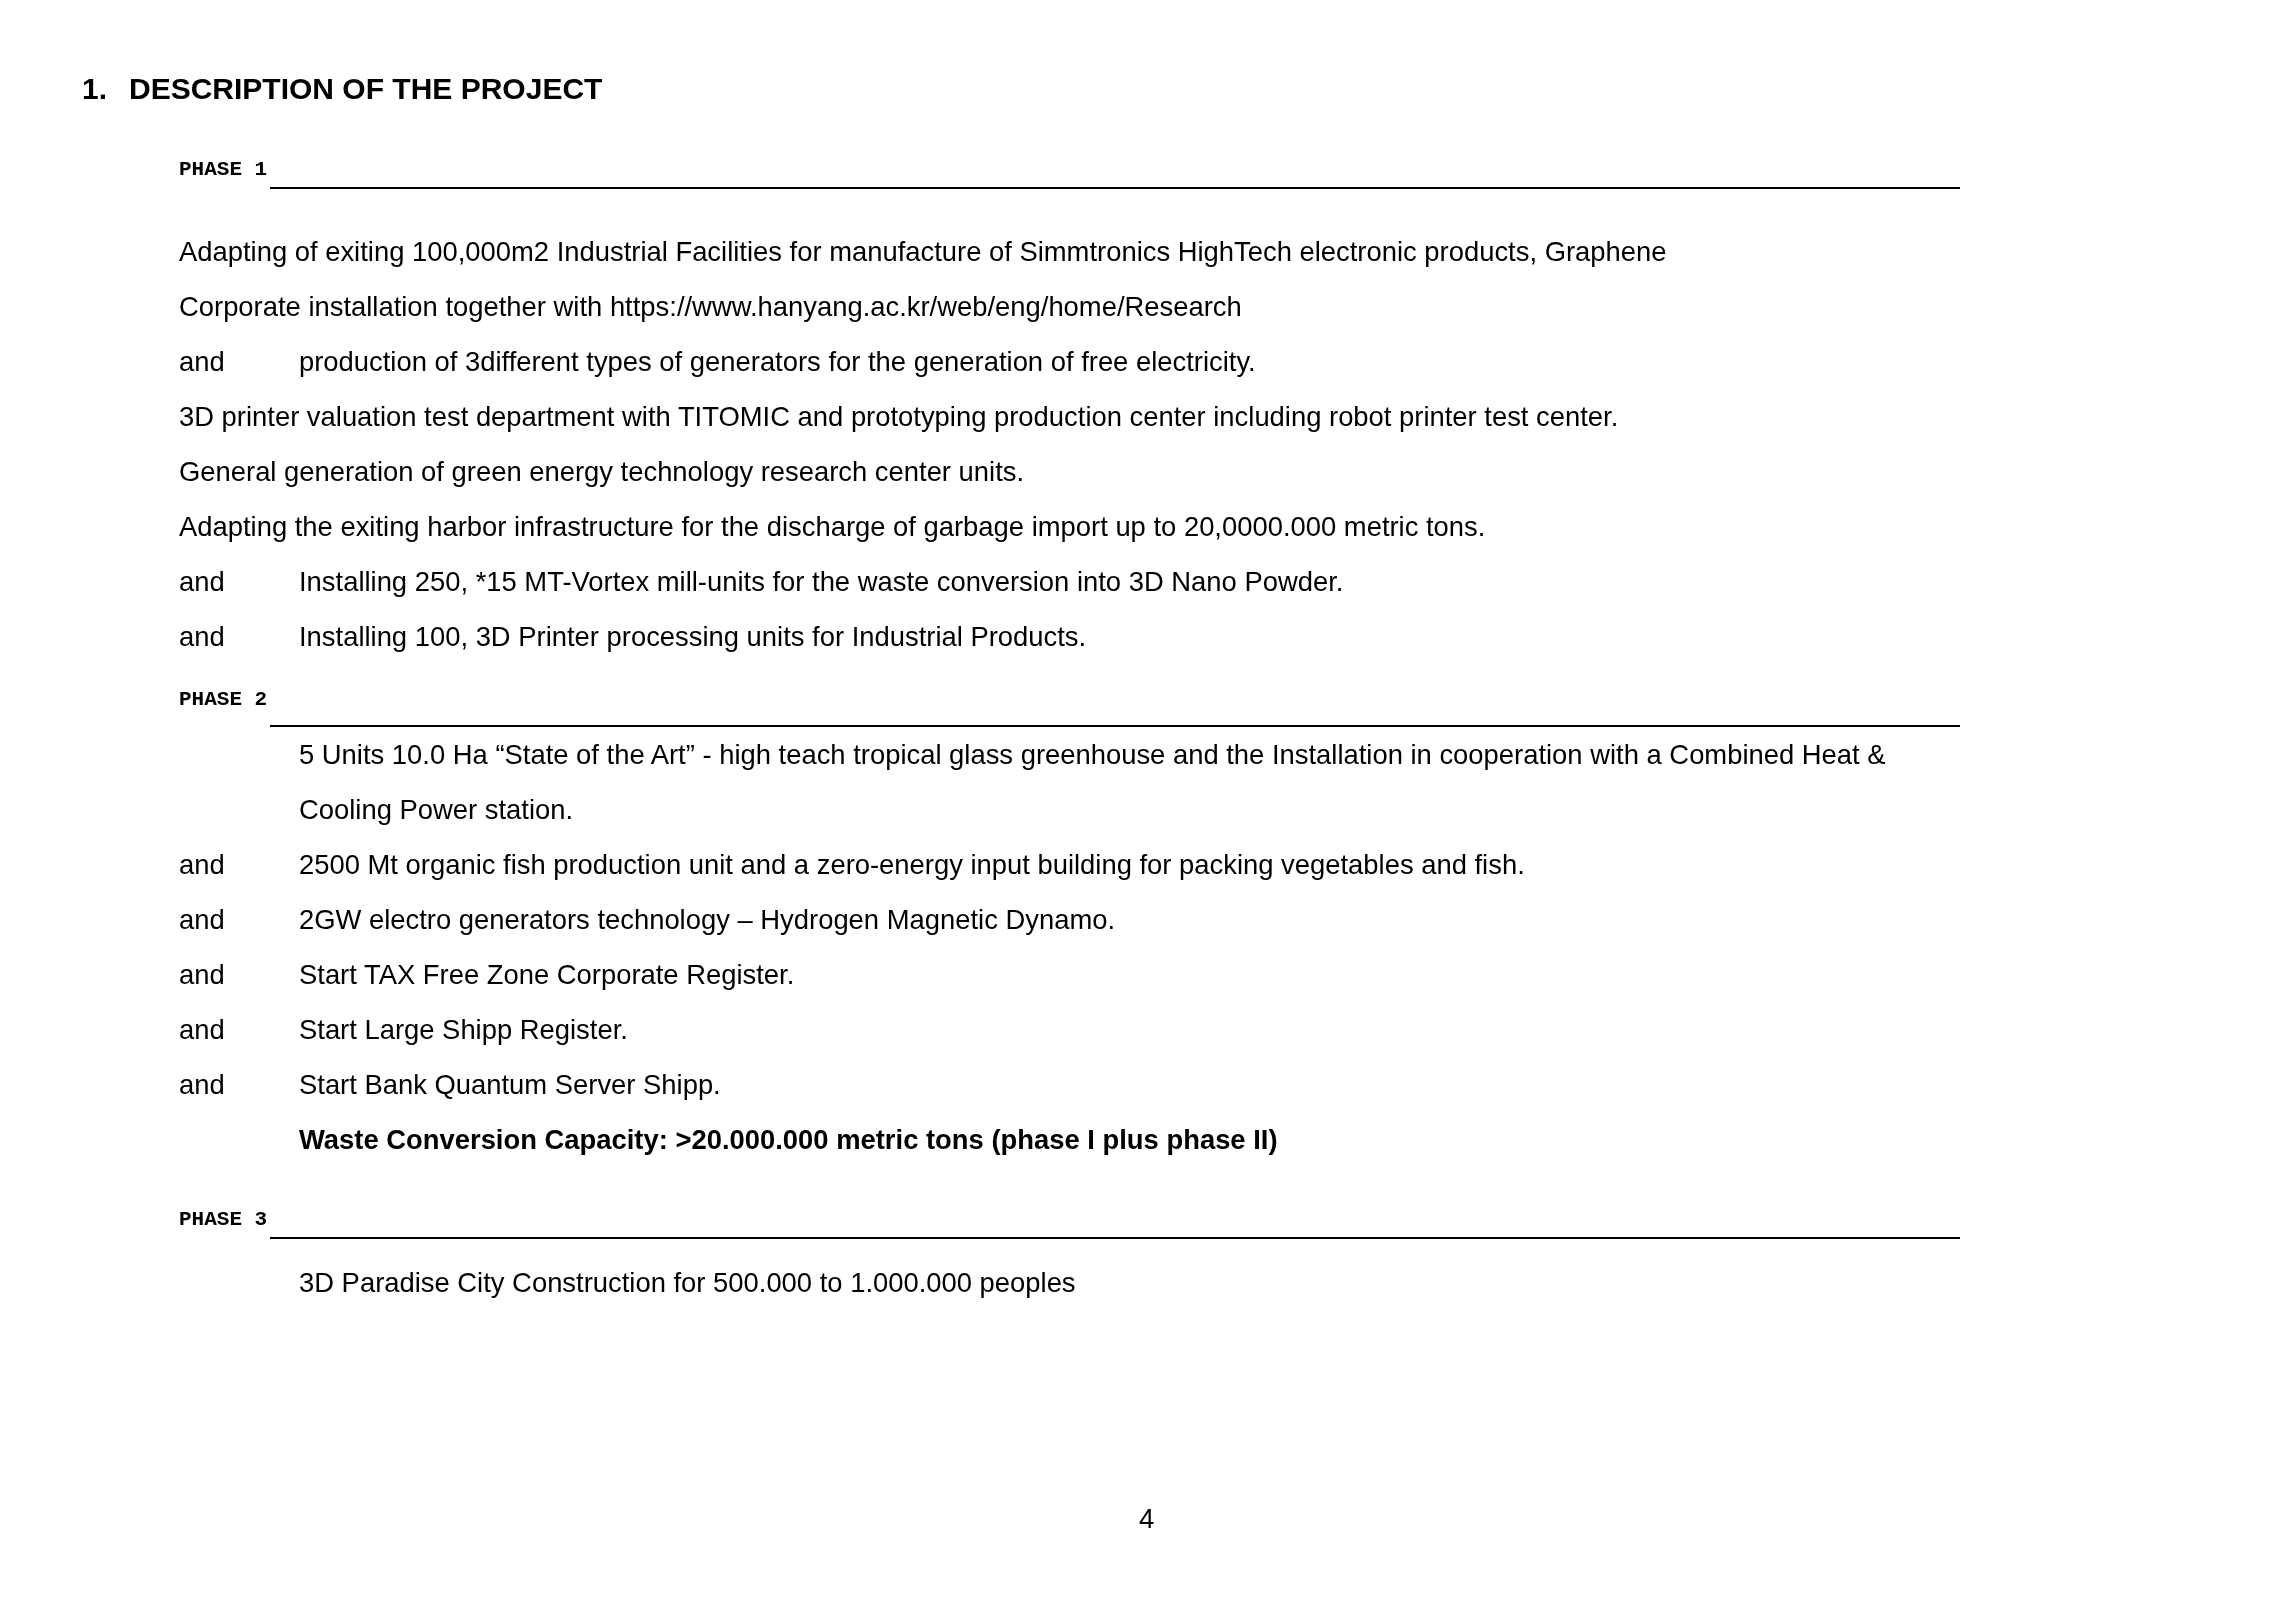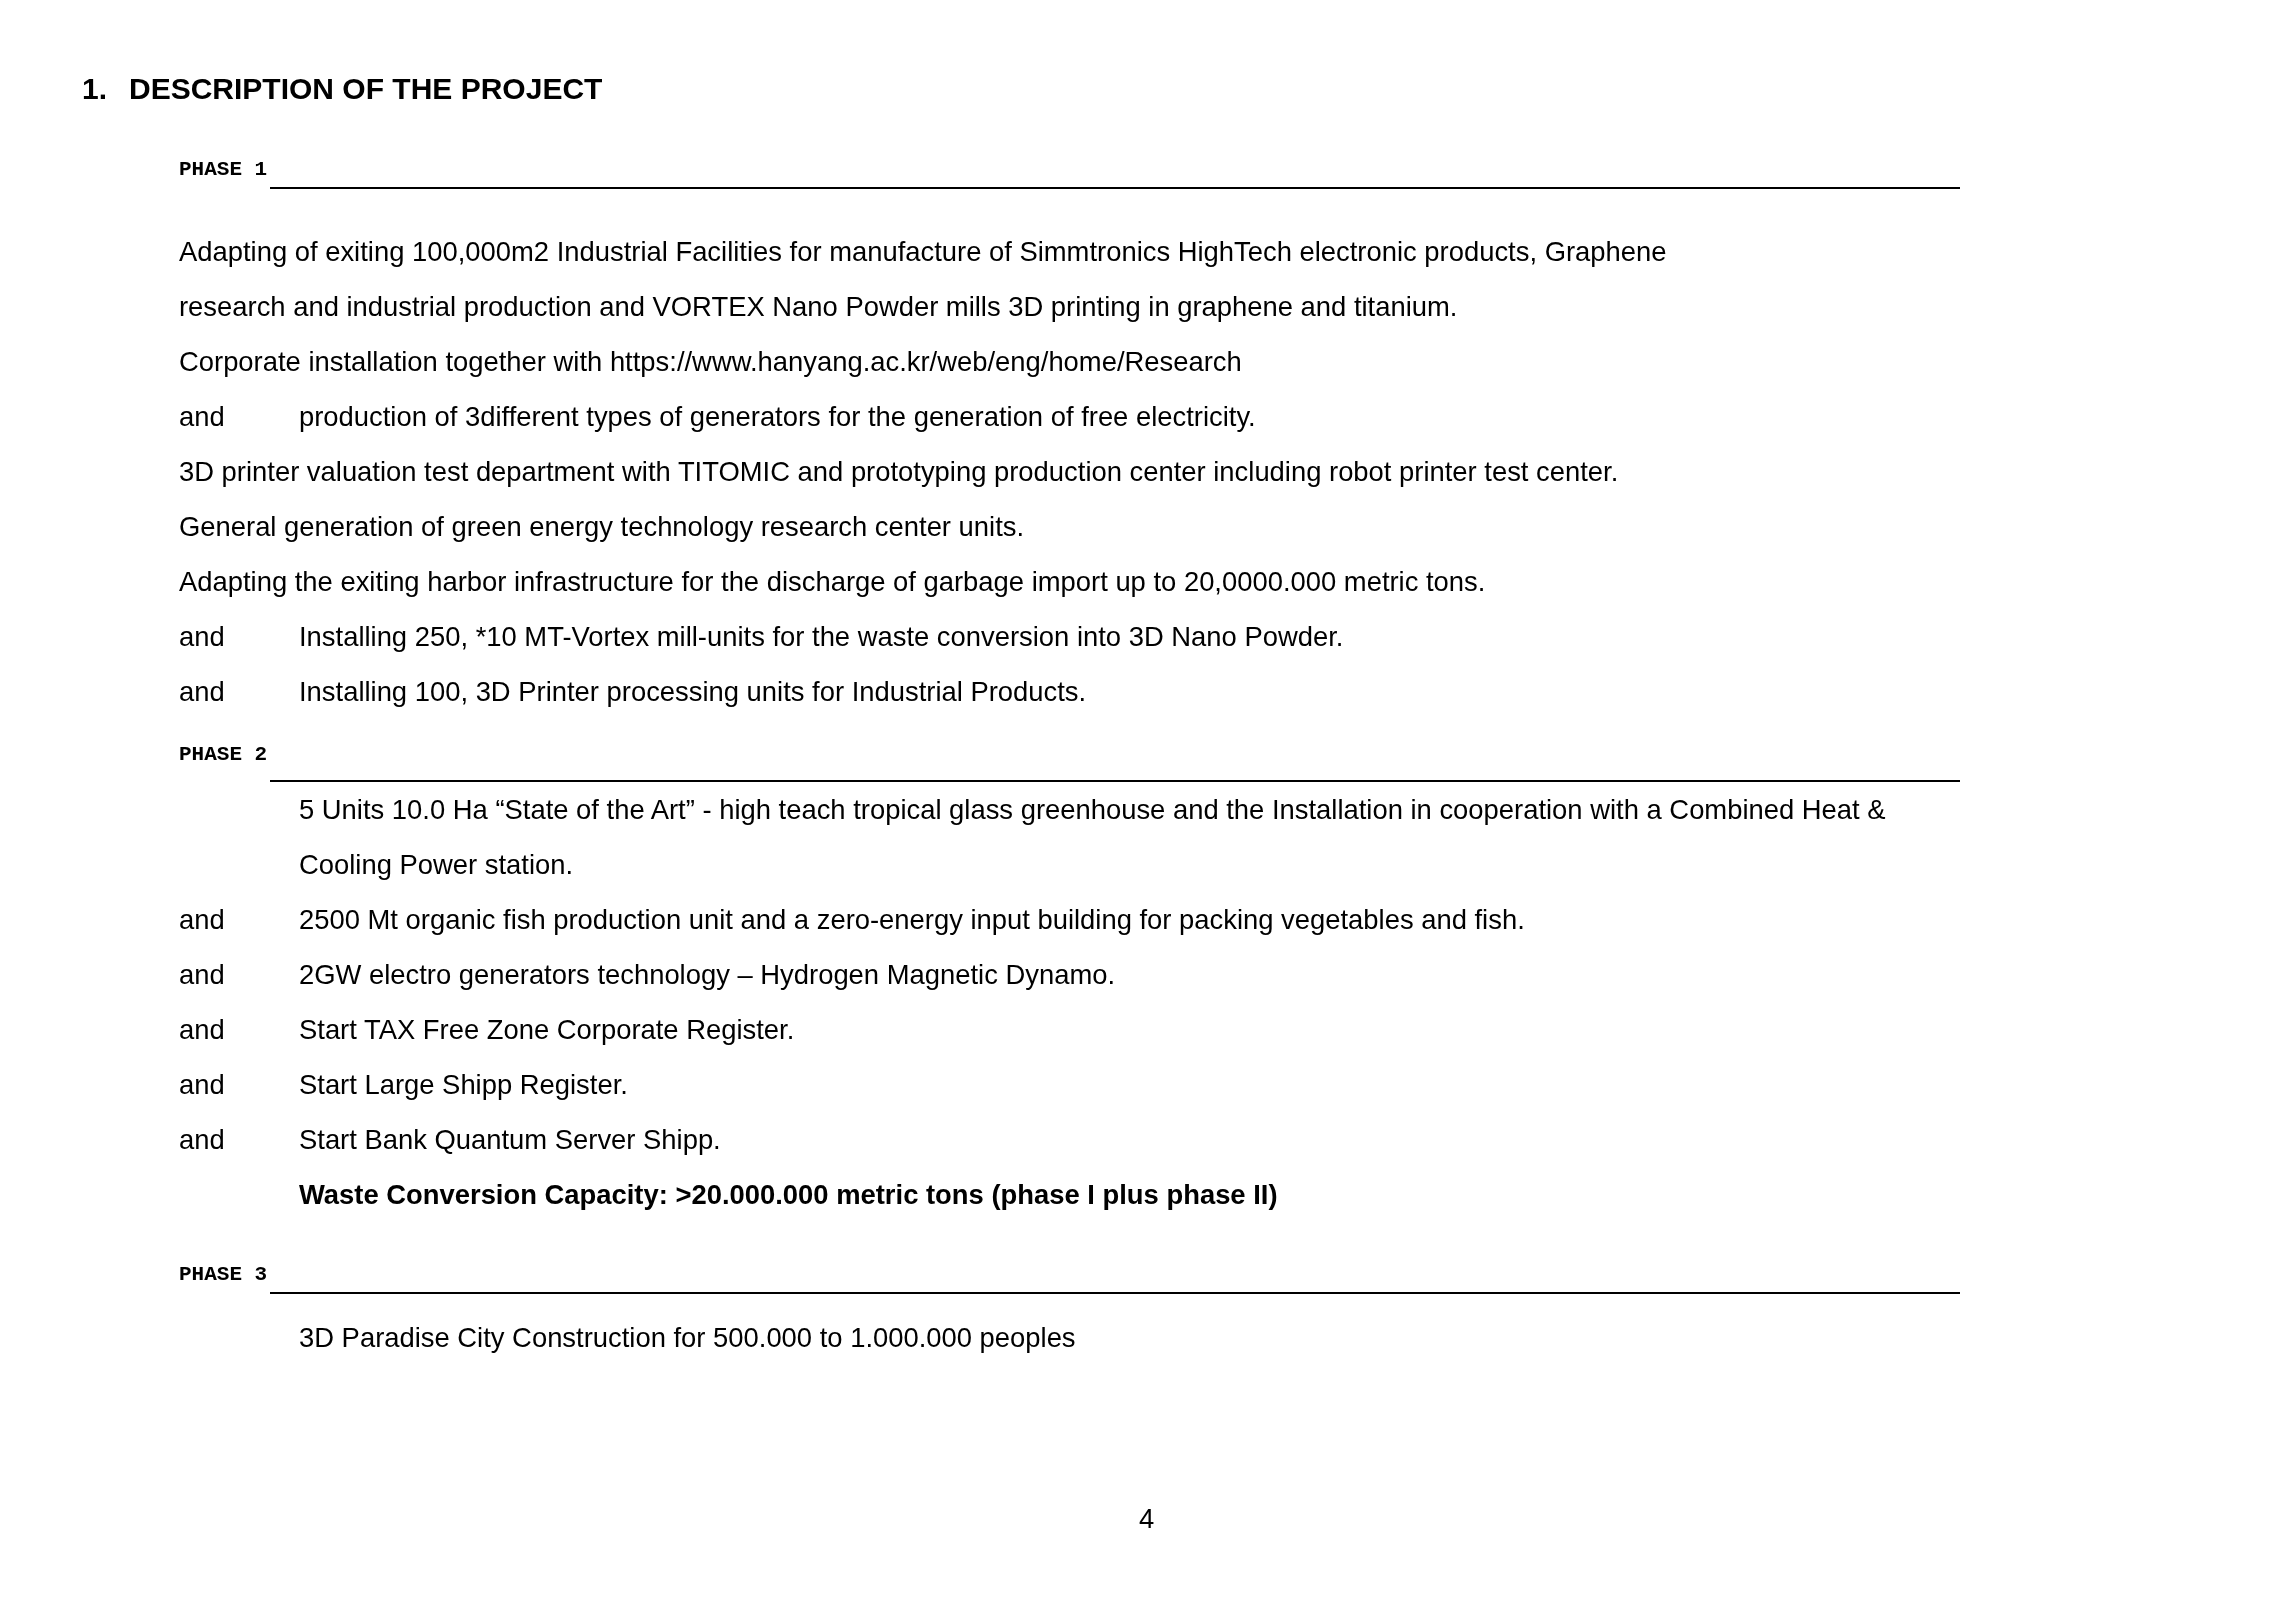--- a/index.html
+++ b/index.html
@@ -65,27 +65,26 @@
 
   <div class="content">
 
     <div class="phase-row row-phase1">
       <span>PHASE 1</span>
       <span class="phase-rule"></span>
     </div>
 
     <div class="body-block">
       <div class="line"><span>Adapting of exiting 100,000m2 Industrial Facilities for manufacture of Simmtronics HighTech electronic products, Graphene</span></div>
-      <div class="line"><span>research and industrial production and VORTEX Nano Powder mills 3D printing in graphene and titanium.</span></div>
       <div class="line"><span>Corporate installation together with </span><span>https://www.hanyang.ac.kr/web/eng/home/Research</span></div>
       <div class="line"><span class="hang">and</span><span>production of 3different types of generators for the generation of free electricity.</span></div>
       <div class="line"><span>3D printer valuation test department with TITOMIC and prototyping production center including robot printer test center.</span></div>
       <div class="line"><span>General generation of green energy technology research center units.</span></div>
       <div class="line"><span>Adapting the exiting harbor infrastructure for the discharge of garbage import up to 20,0000.000 metric tons.</span></div>
-      <div class="line"><span class="hang">and</span><span>Installing 250, *10 MT-Vortex mill-units for the waste conversion into 3D Nano Powder.</span></div>
+      <div class="line"><span class="hang">and</span><span>Installing 250, *15 MT-Vortex mill-units for the waste conversion into 3D Nano Powder.</span></div>
       <div class="line"><span class="hang">and</span><span>Installing 100, 3D Printer processing units for Industrial Products.</span></div>
     </div>
 
     <div class="phase-row row-phase2">
       <span>PHASE 2</span>
       <span class="phase-rule"></span>
     </div>
 
     <div>
       <div class="line indent"><span>5 Units 10.0 Ha “State of the Art” - high teach tropical glass greenhouse and the Installation in cooperation with a Combined Heat &amp;</span></div>

